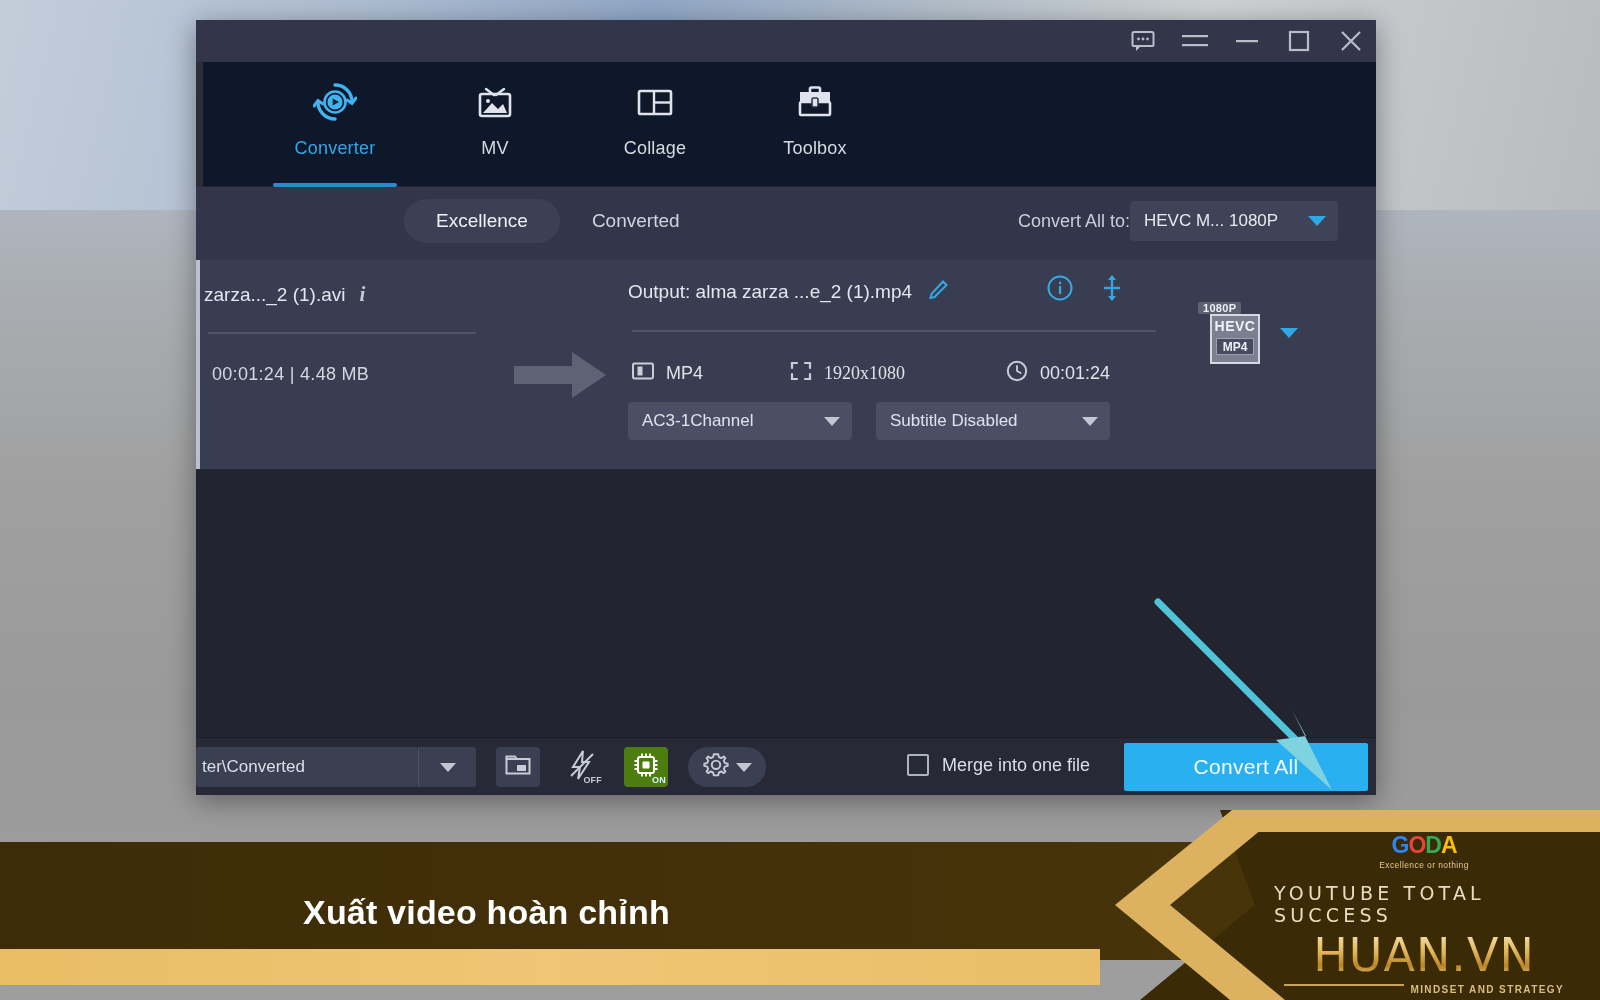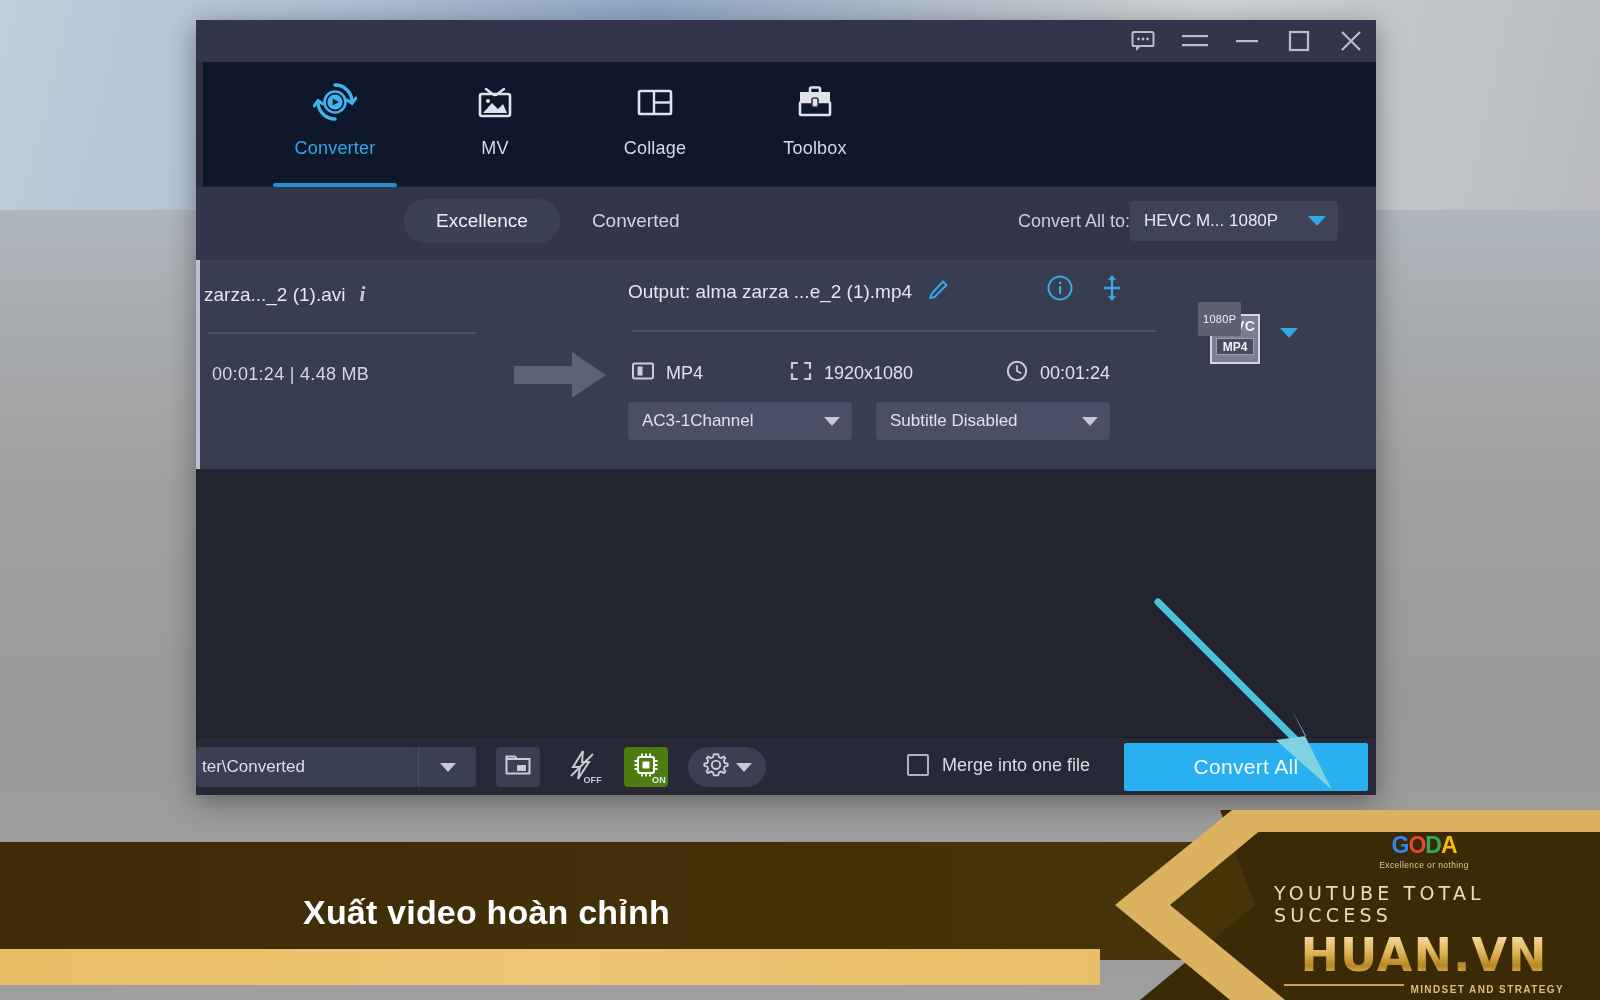--- a/index.html
+++ b/index.html
@@ -119,21 +119,21 @@
   #out-line{ display:flex; align-items:center; gap:14px; }
   #out-name{ font-size:19px; color:#e3e6ee; white-space:nowrap; }
   #out-rule{ position:absolute; left:4px; top:52px; width:524px; height:2px; background:#4e536a; }
   #out-icons{ position:absolute; left:418px; top:-4px; display:flex; align-items:center; gap:26px; }
 
   #meta-line{
     position:absolute; left:436px; top:100px; width:540px;
     display:flex; align-items:center;
   }
   .meta-item{ display:flex; align-items:center; gap:12px; font-size:18px; color:#dfe2ea; }
-  .m1{ width:158px; } .m2{ width:216px; }
+  .m1{ width:158px; } .m2{ width:216px;font-family:Liberation Serif, serif; }
 
   #dd-line{ position:absolute; left:432px; top:142px; display:flex; gap:24px; }
   .dd{
     height:38px; background:#4a4f66; border-radius:4px;
     display:flex; align-items:center; justify-content:space-between;
     padding:0 12px 0 14px; font-size:17px; color:#dfe2ea;
   }
   .dd.audio{ width:224px; } .dd.sub{ width:234px; }
 
   #fmt-badge{ position:absolute; left:1008px; top:42px; display:flex; align-items:center; gap:20px; }
@@ -143,22 +143,22 @@
     background:#7b8090; border:2px solid #d4d8e2;
   }
   #badge-hevc{ position:absolute; left:10px; top:16px; width:42px; text-align:center;
     font-size:14px; font-weight:bold; color:#f0f2f7; letter-spacing:.5px;}
   #badge-mp4{
     position:absolute; left:12px; top:36px; width:38px; height:17px;
     background:#474c60; border:1px solid #9aa0b0; color:#eceff5;
     font-size:12px; font-weight:bold; display:flex; align-items:center; justify-content:center;
   }
   #badge-res{
-    position:absolute; left:-6px; top:0; padding:11px 5px; background:#5d6273; border-radius:2px;
-    font-size:11px; font-weight:normal; color:#eef0f5; letter-spacing:.3px;
+    position:absolute; left:-6px; top:0; padding:0 5px; background:#5d6273; border-radius:2px;
+    font-size:11px; font-weight:bold; color:#eef0f5; letter-spacing:.3px;
   }
 
   
   #listbody{
     position:absolute; left:0; top:450px; width:100%; height:267px;
     background:#22242f;
   }
 
   
   #bottombar{
@@ -236,21 +236,21 @@
   #goda-word .g{ color:#2e86f0; } 
   #goda-word .o{ color:#ea4335; }
   #goda-word .d{ color:#34a853; }
   #goda-word .a{ color:#fbbc05; }
   #goda-tag{ font-size:8.5px; color:#e7c98a; letter-spacing:.4px; margin-top:1px; }
   #yts{
     margin-top:12px; font-size:19px; color:#e9dcc0; letter-spacing:4.2px;
     font-family:"DejaVu Sans", sans-serif;
   }
   #huan{
-    margin-top:2px; font-size:46px; font-weight:bold; letter-spacing:1px;
+    margin-top:2px; font-size:46px; font-weight:normal; letter-spacing:1px;
     background:linear-gradient(180deg,#fbeec0 0%,#e0b457 45%,#b98524 70%,#f3dfa5 100%);
     -webkit-background-clip:text; background-clip:text; color:transparent;
     font-family:"DejaVu Sans", sans-serif;
   }
   #mas-row{ display:flex; align-items:flex-start; width:280px; margin-top:2px; }
   #mas-rule{ flex:1; height:2px; background:#caa157; }
   #mas{ font-size:10px; color:#d9bd83; letter-spacing:1.4px; padding-left:6px; font-weight:bold;}
 </style>
 </head>
 <body>

